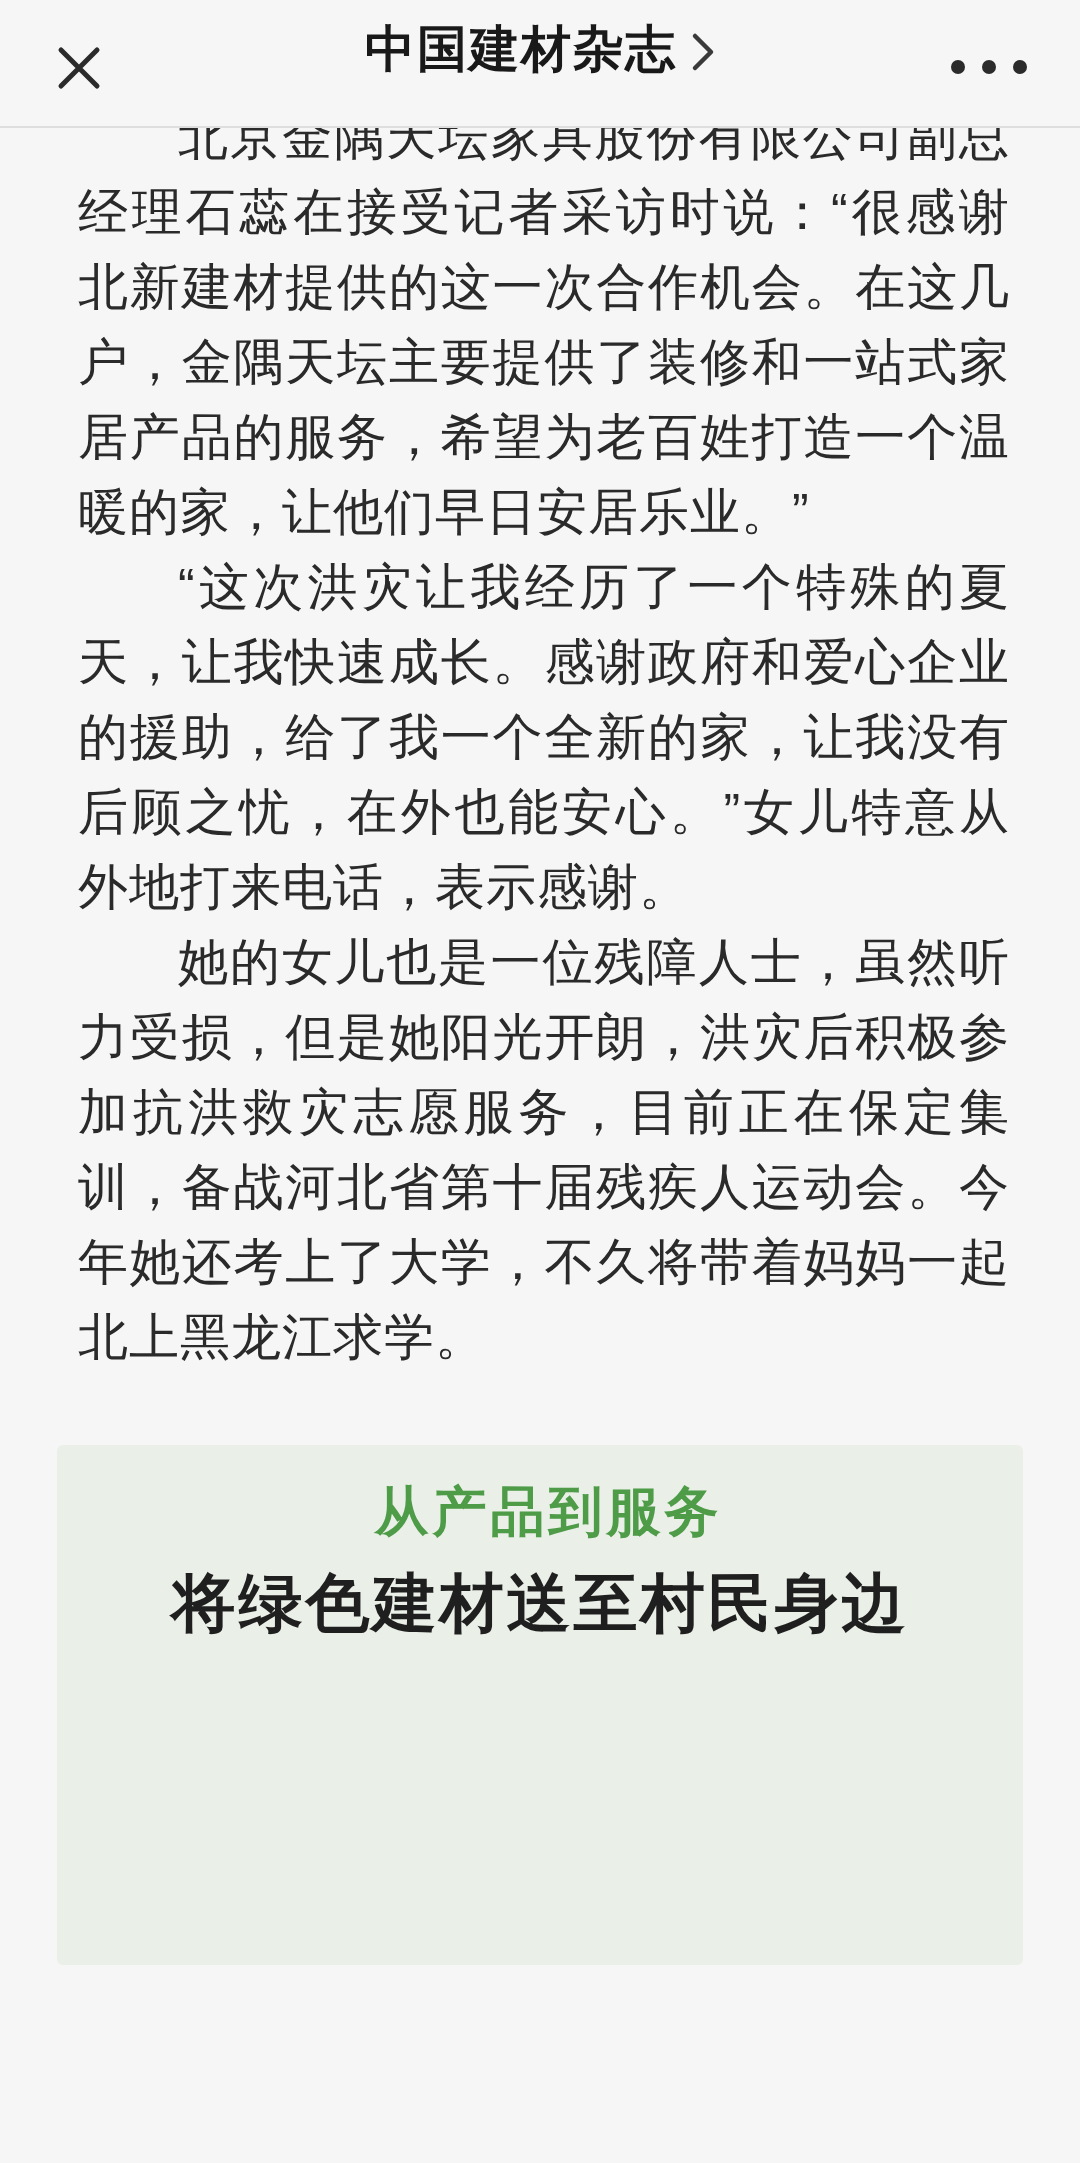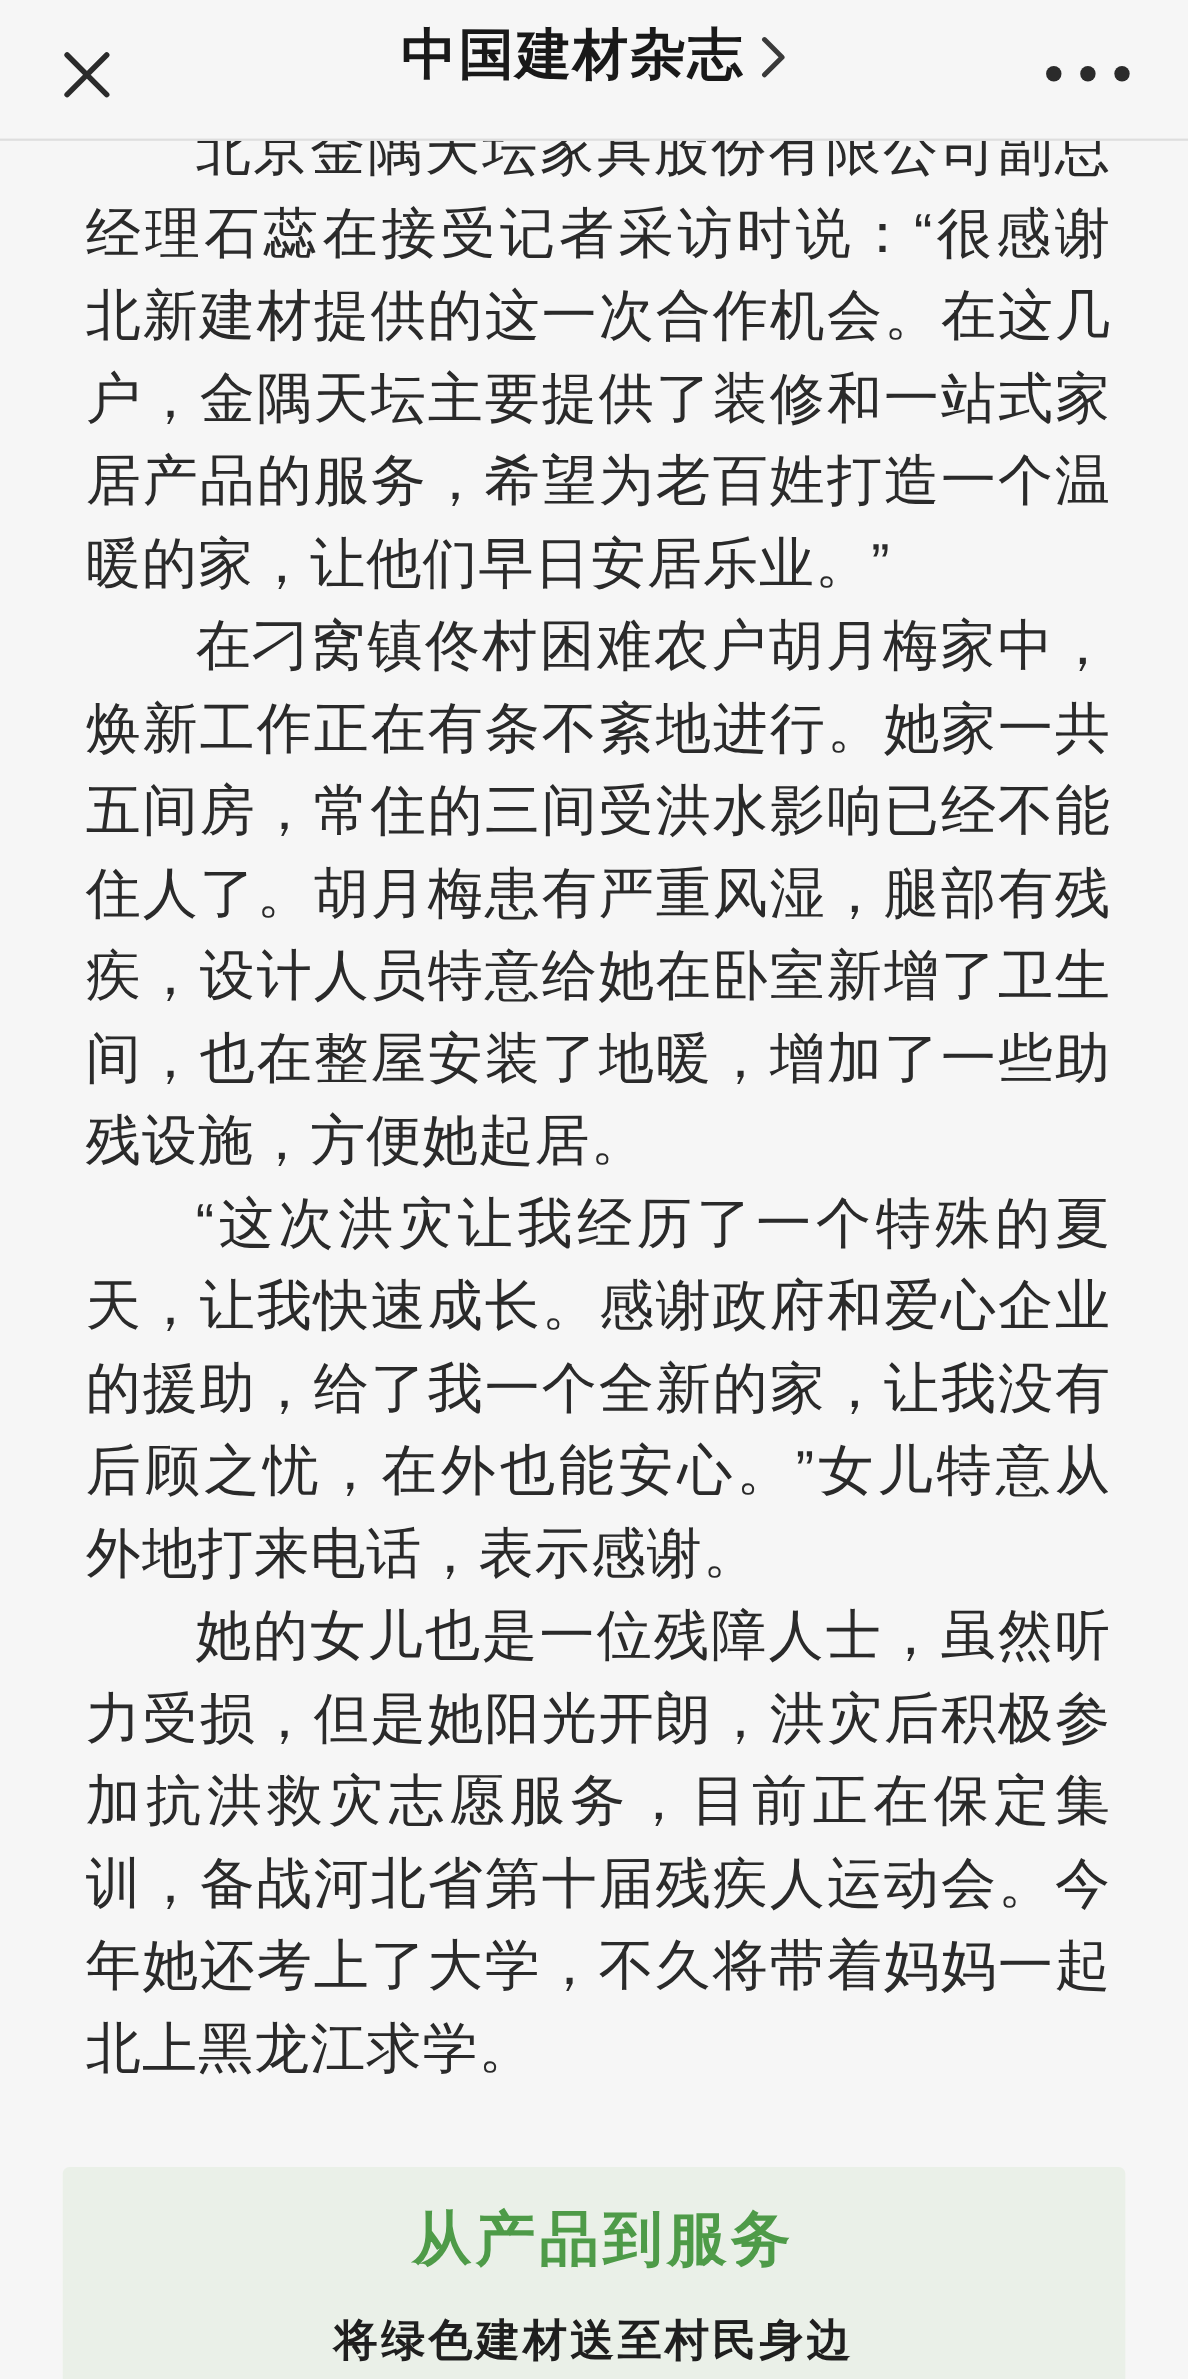--- a/index.html
+++ b/index.html
@@ -55,21 +55,21 @@
     border-radius: 6px;
     height: 520px;
     padding-top: 34px;
   }
   .card-title {
     text-align: center; font-size: 54px; font-weight: 700;
     color: var(--accent_green, #4e9b48);
     letter-spacing: 4px; line-height: 64px; margin-left: 17px;
   }
   .card-subtitle {
-    text-align: center; font-size: 40px; font-weight: 700;
+    text-align: center; font-size: 64px; font-weight: 700;
     color: #1f1f1f; letter-spacing: 3px; line-height: 72px; margin-top: 24px;
   }
 </style>
 </head>
 <body>
 
 <header class="navbar">
   <div class="close-btn">
     <svg width="46" height="46" viewBox="0 0 46 46">
       <path d="M5 5 L41 41 M41 5 L5 41" stroke="#2b2b2b" stroke-width="5" stroke-linecap="round" fill="none"></path>
@@ -85,21 +85,20 @@
   </div>
   <div class="more-btn">
     <span class="dot"></span>
     <span class="dot"></span>
     <span class="dot"></span>
   </div>
 </header>
 
 <main class="article">
   <p class="body-par">北京金隅天坛家具股份有限公司副总经理石蕊在接受记者采访时说：“很感谢北新建材提供的这一次合作机会。在这几户，金隅天坛主要提供了装修和一站式家居产品的服务，希望为老百姓打造一个温暖的家，让他们早日安居乐业。”</p>
-  <p class="body-par">在刁窝镇佟村困难农户胡月梅家中，焕新工作正在有条不紊地进行。她家一共五间房，常住的三间受洪水影响已经不能住人了。胡月梅患有严重风湿，腿部有残疾，设计人员特意给她在卧室新增了卫生间，也在整屋安装了地暖，增加了一些助残设施，方便她起居。</p>
   <p class="body-par">“这次洪灾让我经历了一个特殊的夏天，让我快速成长。感谢政府和爱心企业的援助，给了我一个全新的家，让我没有后顾之忧，在外也能安心。”女儿特意从外地打来电话，表示感谢。</p>
   <p class="body-par">她的女儿也是一位残障人士，虽然听力受损，但是她阳光开朗，洪灾后积极参加抗洪救灾志愿服务，目前正在保定集训，备战河北省第十届残疾人运动会。今年她还考上了大学，不久将带着妈妈一起北上黑龙江求学。</p>
 
   <section class="green-card">
     <h3 class="card-title">从产品到服务</h3>
     <h2 class="card-subtitle">将绿色建材送至村民身边</h2>
   </section>
 </main>
 
 </body></html>

